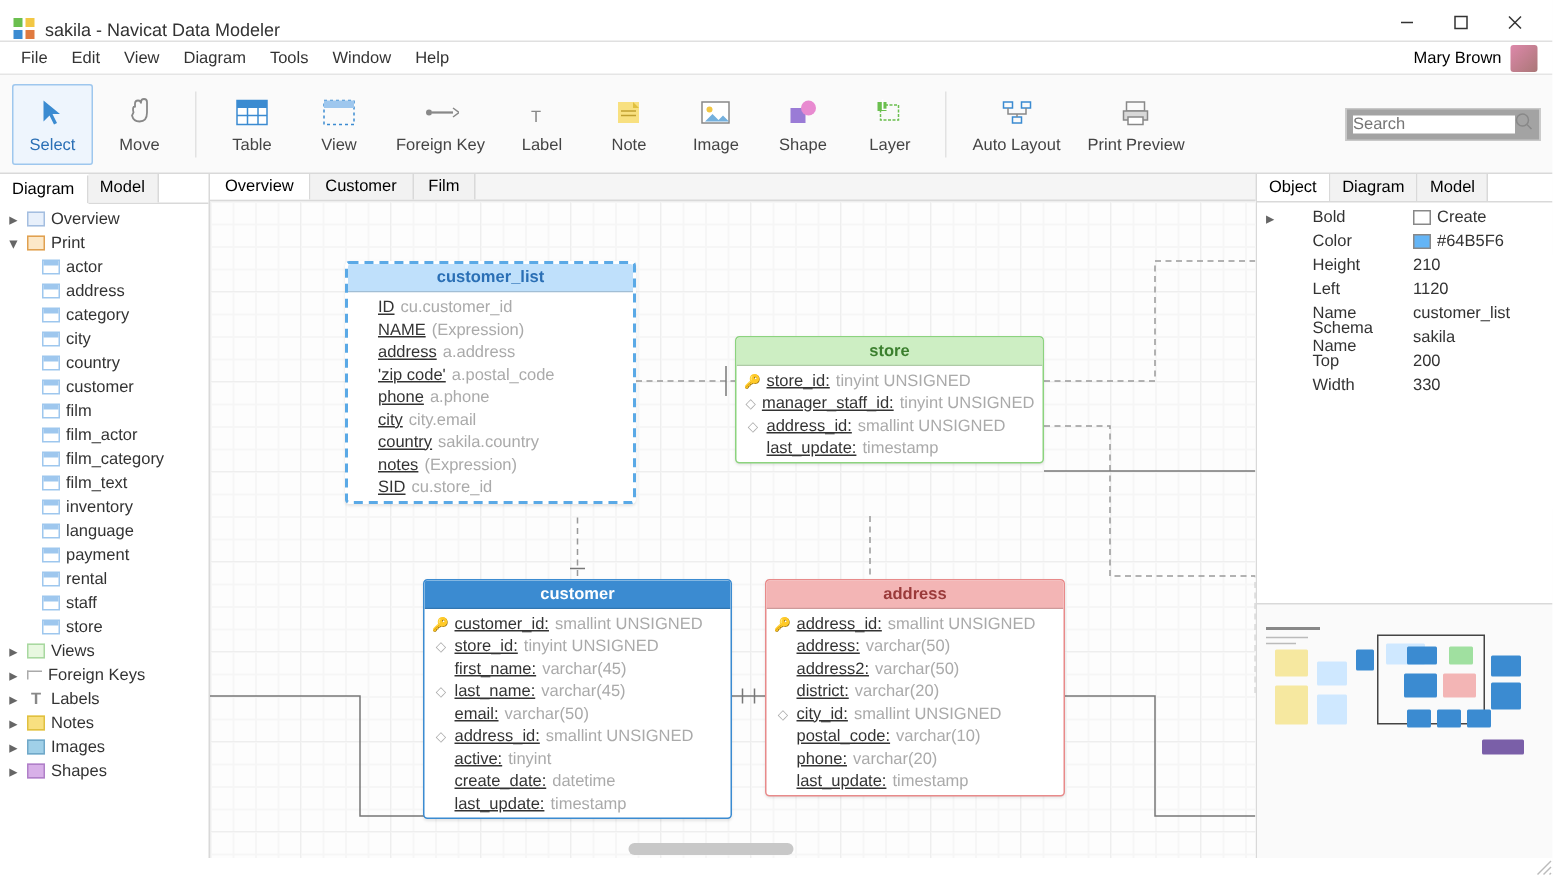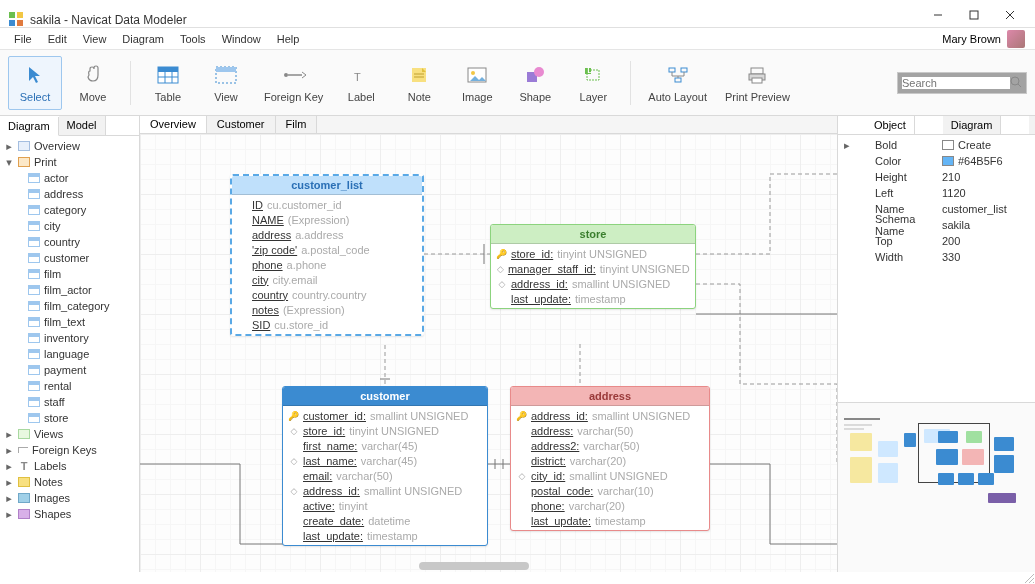--- a/index.html
+++ b/index.html
@@ -73,21 +73,21 @@
 .ent-customer { left: 142px; top: 252px; width: 206px; border-color:#3b8bd1; }
 .ent-customer .hdr { background:#3b8bd1; color:#fff; }
 .ent-address { left: 370px; top: 252px; width: 200px; border-color:#e88a8a; }
 .ent-address .hdr { background:#f3b5b5; color:#9a3a3a; }
 .conn { position:absolute; background:none; pointer-events:none; }
 .hbar { position:absolute; bottom:2px; left:40%; width:110px; height:8px; background:#c8c8c8; border-radius:4px; }
 .hgut { position:absolute; bottom:0; left:0; right:0; height:12px; }
 
 .rpanel { width: 198px; border-left: 1px solid #d9d9d9; display:flex; flex-direction:column; }
 .rtabs { display:flex; border-bottom:1px solid #d9d9d9; }
-.rtab { padding:3px 8px; border-right:1px solid #d9d9d9; background:#f2f2f2; cursor:pointer;margin-left:28px; }
+.rtab { padding:3px 8px; border-right:1px solid #d9d9d9; background:#f2f2f2; cursor:pointer; }
 .rtab.active { background:#fff; }
 .props { padding: 2px 0; }
 .prow { display:flex; align-items:center; height:16px; padding: 0 6px; }
 .prow .pk { width: 88px; color:#333;padding-left:21px; }
 .prow .pv { color:#333; display:flex; align-items:center; gap:4px; }
 .prow .tw { color:#666; width:10px; }
 .swatch { width:12px; height:10px; border:1px solid #888; display:inline-block; }
 .minimap { border-top:1px solid #d9d9d9; height:170px; position:relative; background:#fafafa; }
 .mm-rect { position:absolute; border:1px solid #444; }
 .mm-box { position:absolute; border-radius:1px; }
@@ -452,21 +452,21 @@
               <span class="ftype">a.phone</span>
             </div>
             <div class="fld">
               <span class="fic"></span>
               <span class="fname">city</span> 
               <span class="ftype">city.email</span>
             </div>
             <div class="fld">
               <span class="fic"></span>
               <span class="fname">country</span> 
-              <span class="ftype">country.country</span>
+              <span class="ftype">sakila.country</span>
             </div>
             <div class="fld">
               <span class="fic"></span>
               <span class="fname">notes</span> 
               <span class="ftype">(Expression)</span>
             </div>
             <div class="fld">
               <span class="fic"></span>
               <span class="fname">SID</span> 
               <span class="ftype">cu.store_id</span>

